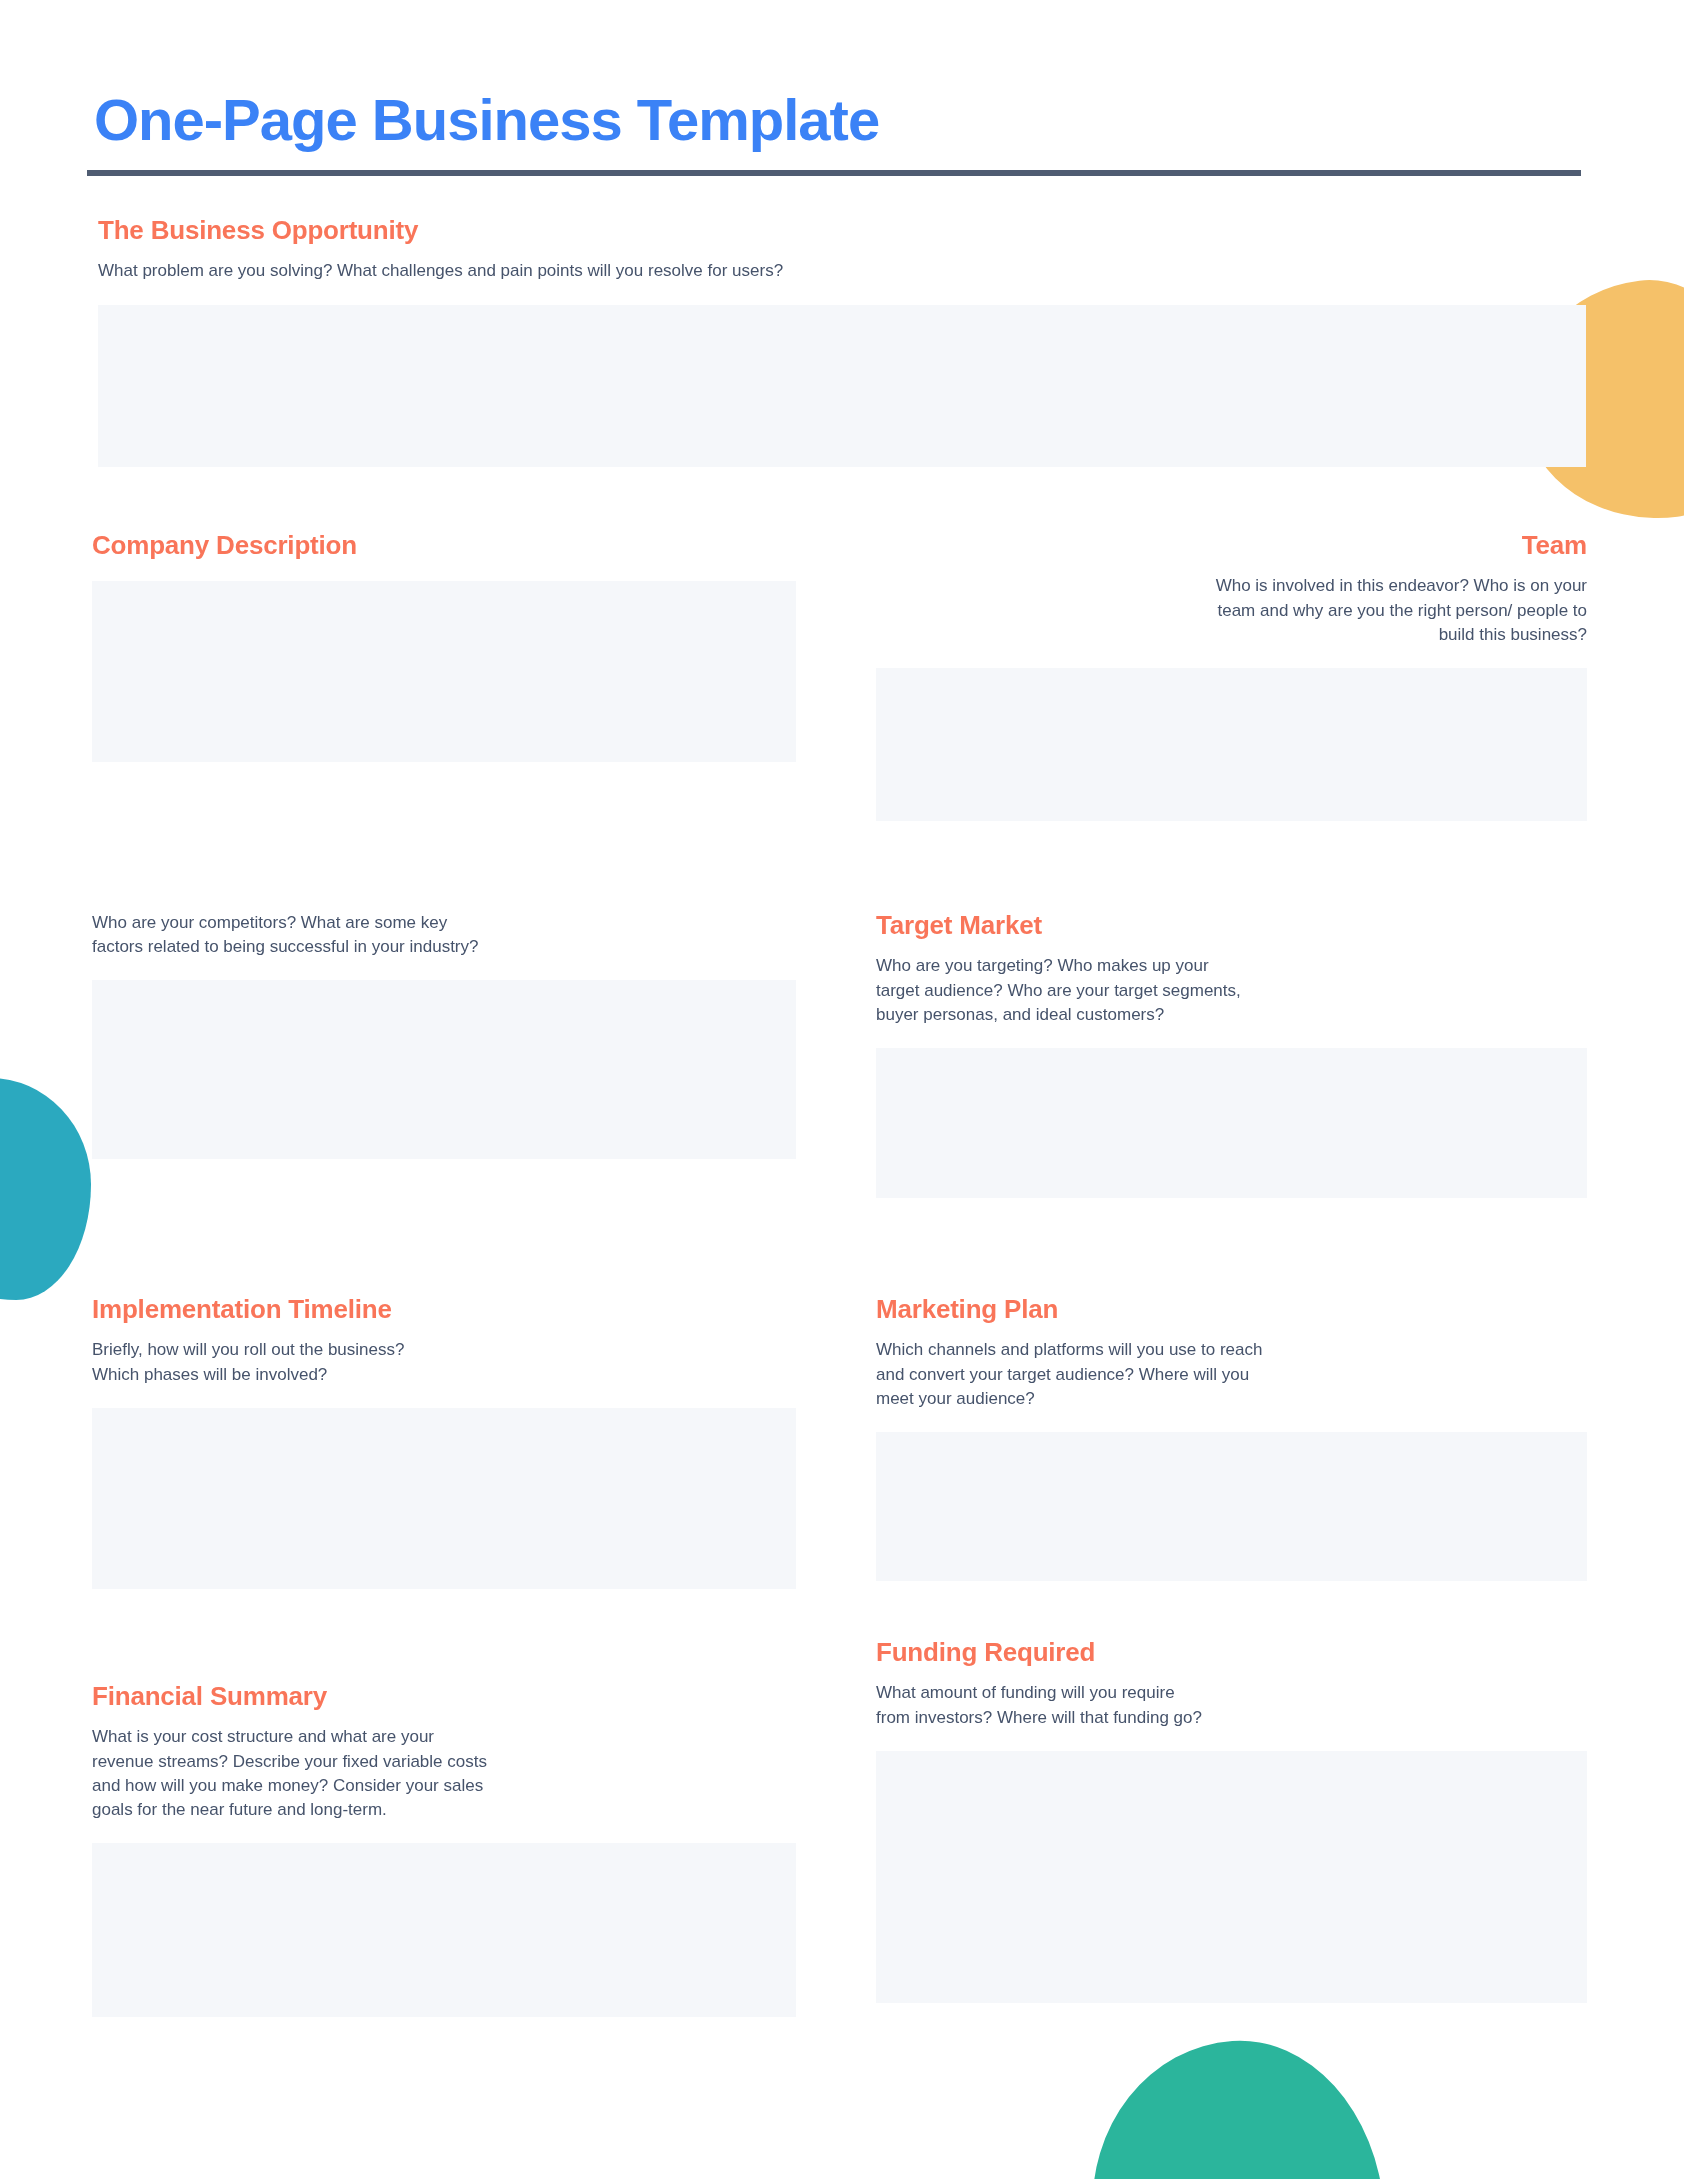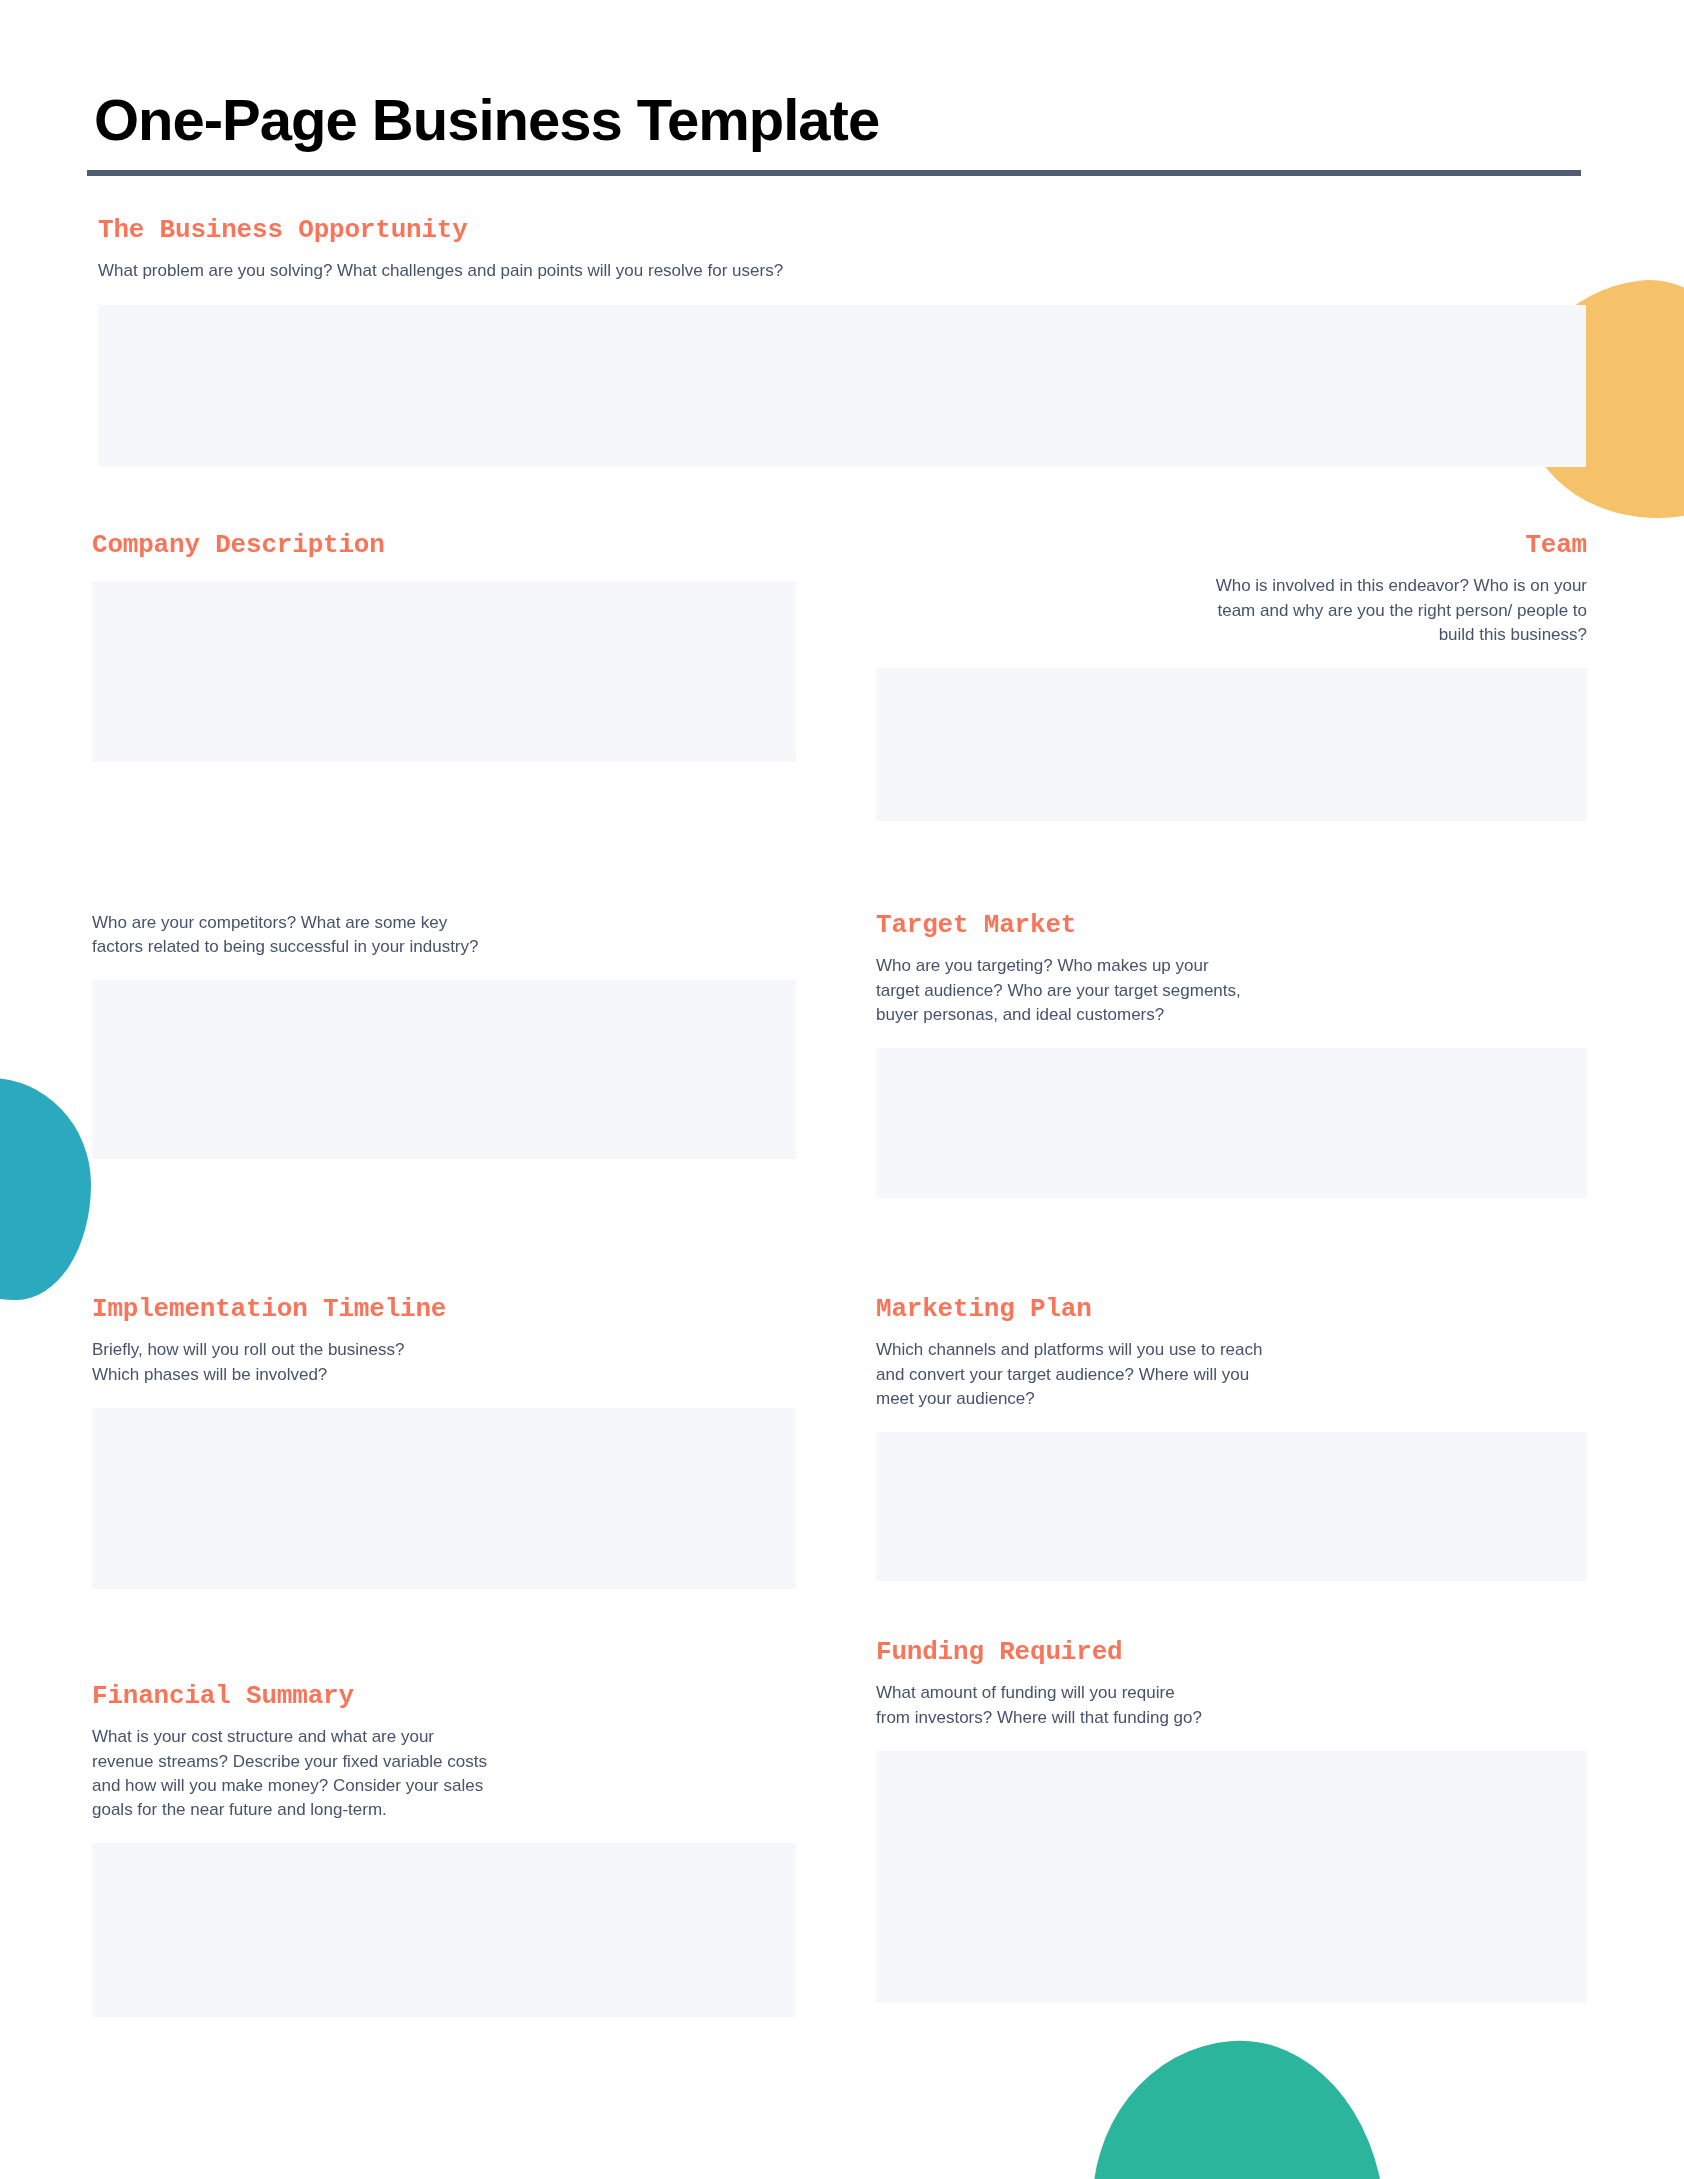--- a/index.html
+++ b/index.html
@@ -59,21 +59,21 @@
     z-index: 2;
   }
 
   .doc-title {
     position: absolute;
     left: 94px;
     top: 47px;
     font-size: 58px;
     font-weight: 700;
     letter-spacing: -1px;
-    color: #000000;
+    color: #3b82f6;
     font-family: "Liberation Sans", sans-serif;
     white-space: nowrap;
   }
 
   .title-rule {
     position: absolute;
     left: 87px;
     top: 170px;
     width: 1494px;
     height: 6px;
@@ -83,21 +83,21 @@
   .section {
     position: absolute;
   }
   .section-heading {
     font-size: 26px;
     font-weight: 700;
     color: #f97559;
     letter-spacing: -0.2px;
     margin: 0 0 14.8px 0;
     line-height: 1.1;
-    font-family: Liberation Mono, monospace;
+    font-family: Liberation Sans, sans-serif;
   }
   .section-prompt {
     font-size: 17px;
     line-height: 1.42;
     color: #46536b;
     margin: 0;
     font-family: "Liberation Sans", sans-serif;
     white-space: pre-line;
   }
   .answer-box {

